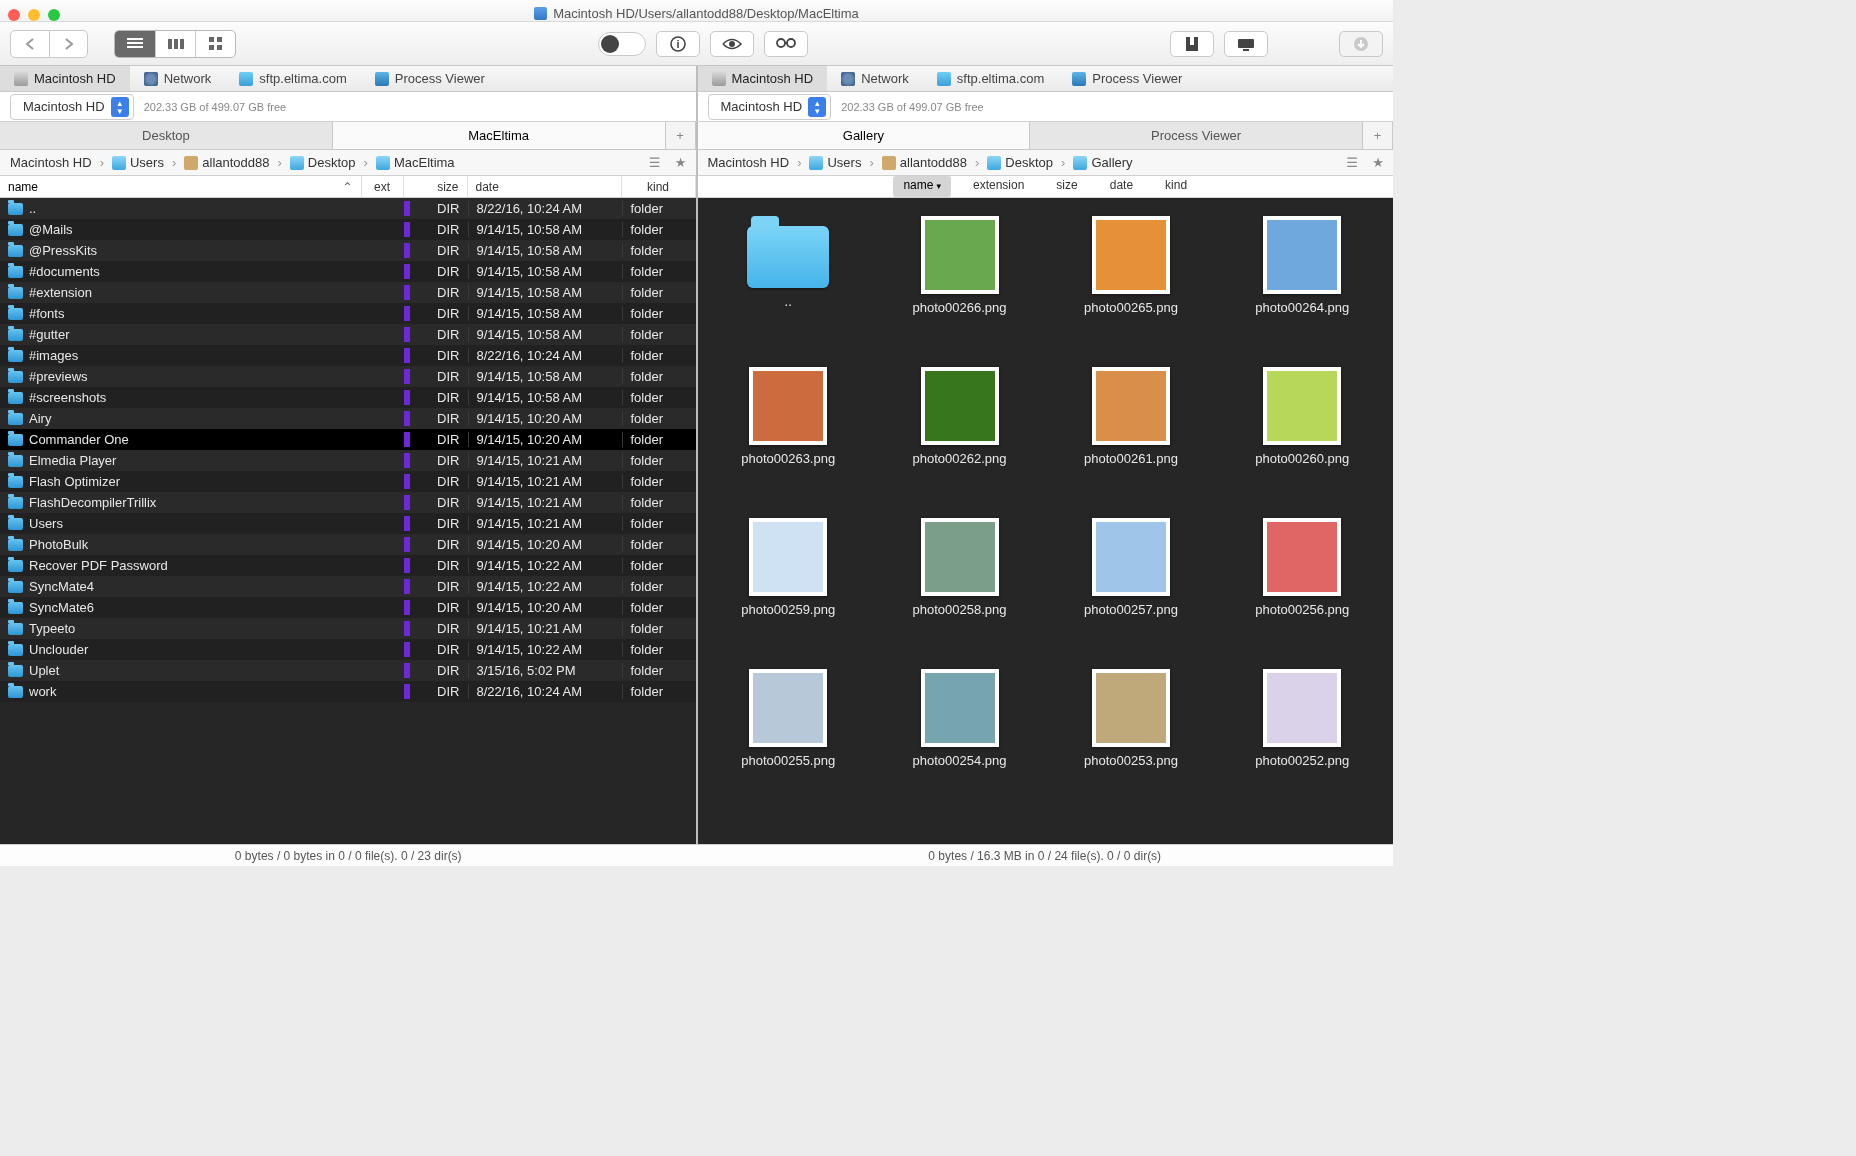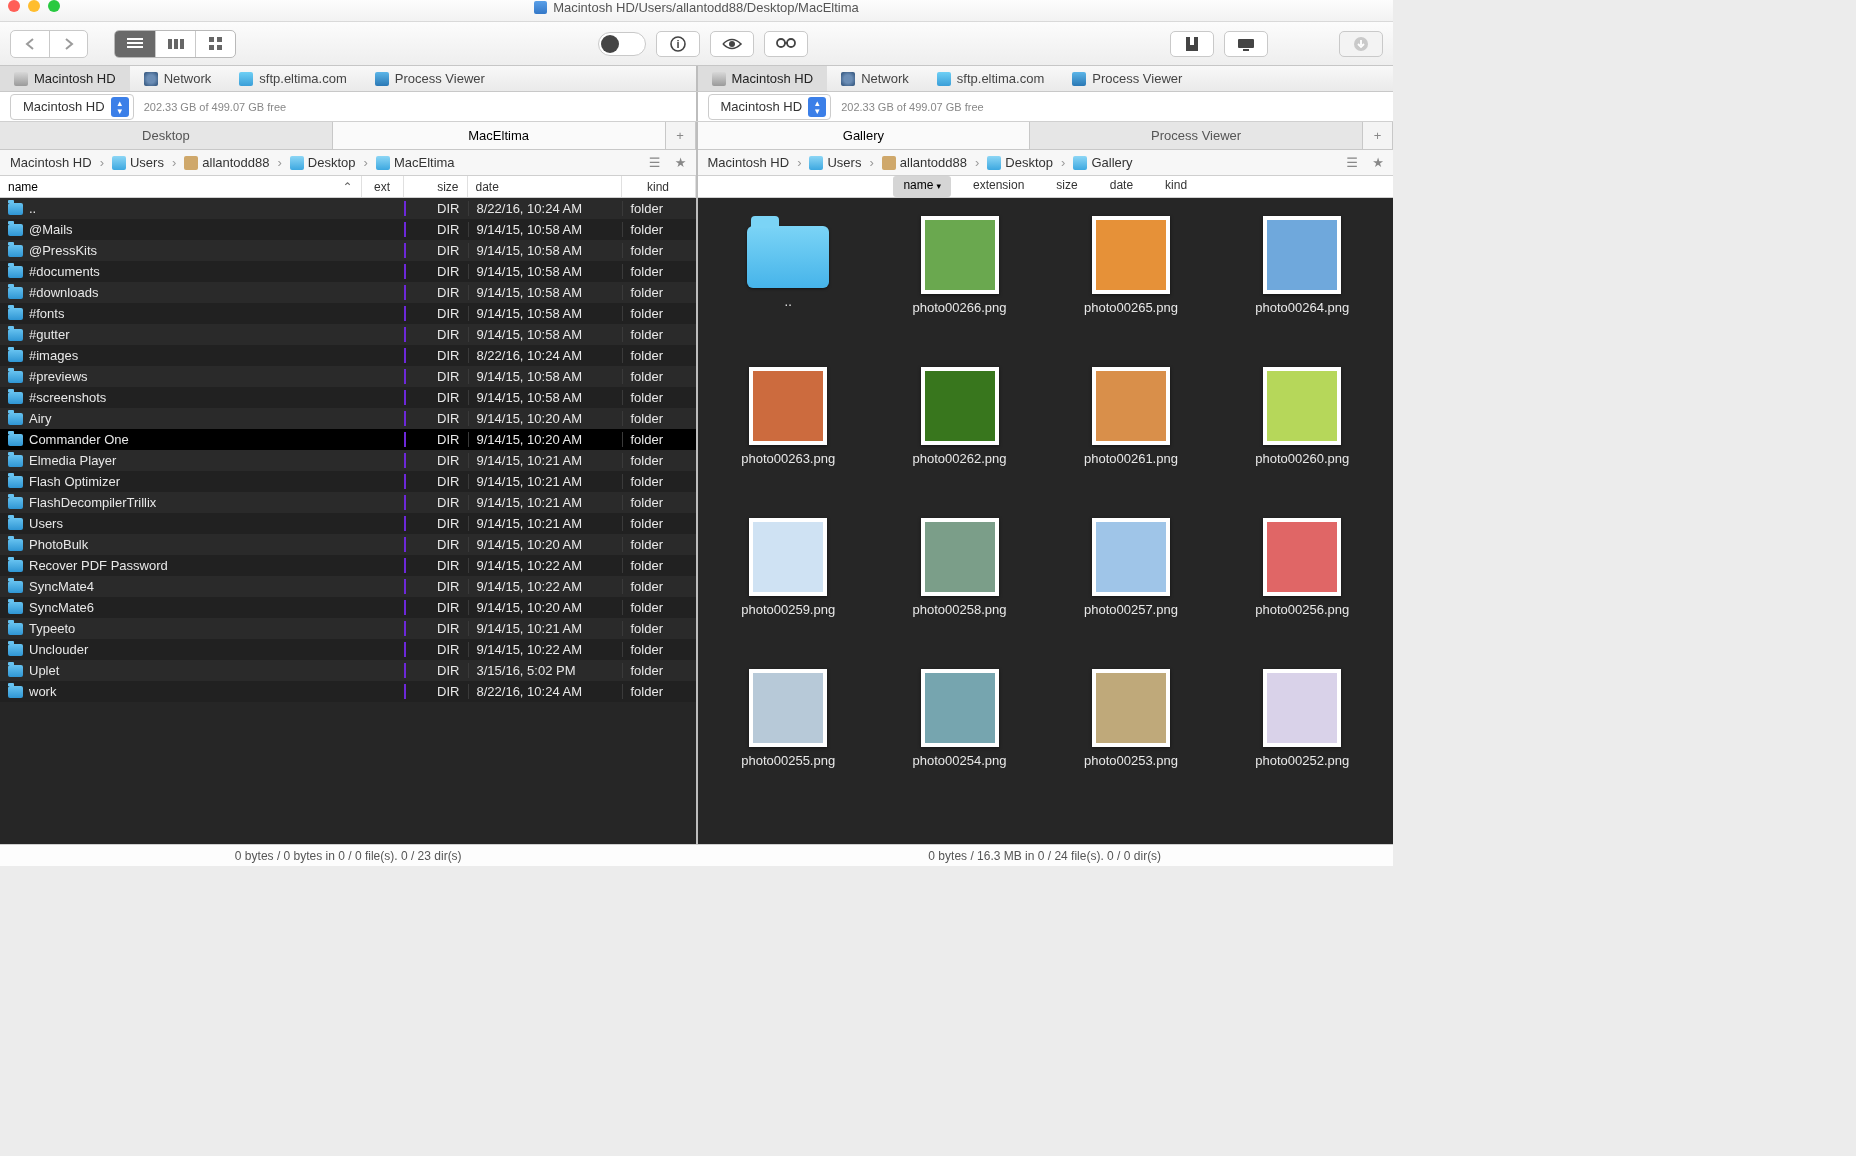--- a/index.html
+++ b/index.html
@@ -1,19 +1,19 @@
 <!DOCTYPE html>
 <html><head>
 <meta charset="utf-8">
 <style>
 * { margin: 0; padding: 0; box-sizing: border-box; font-family: -apple-system, "Helvetica Neue", Arial, sans-serif; }
 body { width: 1393px; height: 866px; background: #ececec; font-size: 13px; color: #333; overflow: hidden; }
 
 
-.titlebar { height: 22px; background: linear-gradient(#fdfdfd,#f2f2f2); display:flex; align-items:flex-start; position:relative; border-bottom:1px solid #d9d9d9;}
+.titlebar { height: 22px; background: linear-gradient(#fdfdfd,#f2f2f2); display:flex; align-items:flex-end; position:relative; border-bottom:1px solid #d9d9d9;}
 .traffic { display:flex; gap:8px; margin-left:8px;}
 .tl { width:12px; height:12px; border-radius:50%; }
 .tclose{background:#ff5f57;} .tmin{background:#ffbd2e;} .tmax{background:#28c940;}
 .titletxt { position:absolute; left:0; right:0; text-align:center; font-size:13px; color:#555; display:flex; align-items:center; justify-content:center; gap:6px;}
 .titletxt .hdicon { width:13px; height:13px; background:linear-gradient(#5aa0e8,#3478c8); border-radius:2px;}
 
 
 .toolbar { height:44px; background:linear-gradient(#fcfcfc,#eeeeee); border-bottom:1px solid #c6c6c6; display:flex; align-items:center; padding:0 10px; gap:10px;}
 .navarrows { display:flex; border:1px solid #c9c9c9; border-radius:5px; overflow:hidden; background:#fff;}
 .navarrows div{ width:38px; height:26px; display:flex; align-items:center; justify-content:center; color:#9b9b9b;}
@@ -89,21 +89,21 @@
 
 .list{ display:flex; flex-direction:column;}
 .row{ display:flex; height:21px; align-items:center; font-size:13px;}
 .row:nth-child(odd){background:#2a2a2a;}
 .row:nth-child(even){background:#212121;}
 .row.sel{background:#000000;}
 .c-name{ flex:1; display:flex; align-items:center; gap:6px; padding:0 8px; min-width:0;}
 .c-name .fld{ width:15px; height:12px; background:linear-gradient(#66c2f0,#2f96d4); border-radius:2px; position:relative;}
 .c-name .fld::before{content:""; position:absolute; top:-3px; left:0; width:6px; height:3px; background:#66c2f0; border-radius:1px 1px 0 0;}
 .c-ext{width:42px; border-left:1px solid #3a3a3a; text-align:center;}
-.c-size{width:64px; border-left:2px solid #6d28d9; text-align:right; padding-right:8px;}
+.c-size{width:64px; border-left:6px solid #6d28d9; text-align:right; padding-right:8px;}
 .c-date{width:154px; border-left:1px solid #3a3a3a; padding-left:8px;}
 .c-kind{width:74px; border-left:1px solid #3a3a3a; padding-left:8px;}
 
 
 .grid{ display:grid; grid-template-columns: repeat(4, 1fr); gap:6px 10px; padding:18px 10px; align-content:start;}
 .item{ display:flex; flex-direction:column; align-items:center; gap:6px; height:145px;}
 .thumb{ width:78px; height:78px; border:4px solid #fff; background:#888; box-shadow:0 1px 3px rgba(0,0,0,.5);}
 .thumb.folder{ border:none; width:82px; height:62px; background:linear-gradient(#7bd4f6,#46b4ea); border-radius:6px; position:relative; margin-top:10px;}
 .thumb.folder::before{content:""; position:absolute; top:-10px; left:4px; width:28px; height:12px; background:#7bd4f6; border-radius:4px 4px 0 0;}
 .iname{ font-size:13px; color:#e8e8e8; text-align:center; max-width:150px; overflow:hidden; text-overflow:ellipsis;}
@@ -383,21 +383,21 @@
             <span>#documents</span>
           </div>
           <div class="c-ext"></div>
           <div class="c-size">DIR</div>
           <div class="c-date">9/14/15, 10:58 AM</div>
           <div class="c-kind">folder</div>
         </div>
         <div class="row">
           <div class="c-name">
             <span class="fld"></span>
-            <span>#downloads</span>
+            <span>#extension</span>
           </div>
           <div class="c-ext"></div>
           <div class="c-size">DIR</div>
           <div class="c-date">9/14/15, 10:58 AM</div>
           <div class="c-kind">folder</div>
         </div>
         <div class="row">
           <div class="c-name">
             <span class="fld"></span>
             <span>#fonts</span>

